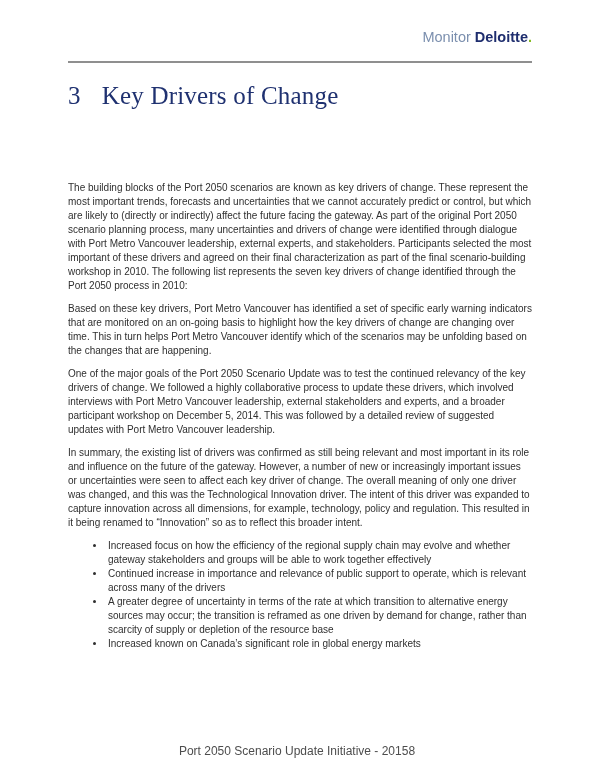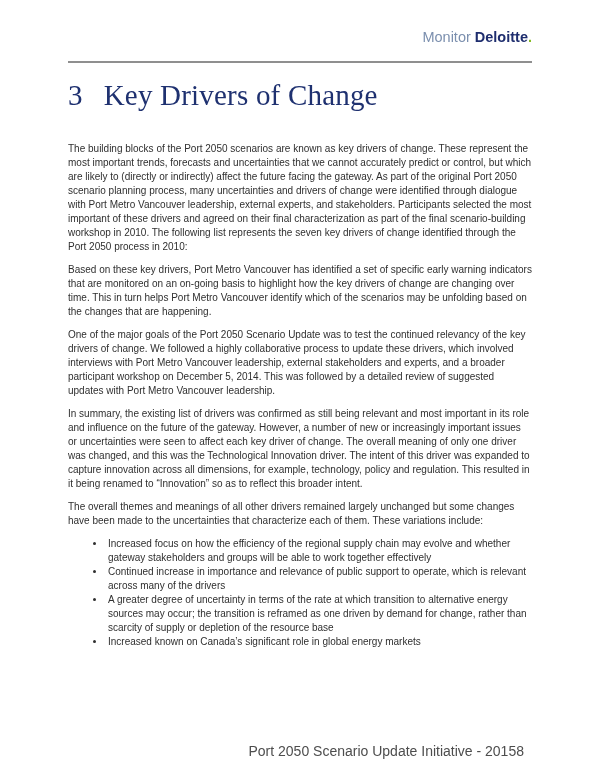--- a/index.html
+++ b/index.html
@@ -30,49 +30,49 @@
   .header-rule {
     border: none;
     border-top: 2px solid #8f8f8f;
     margin: 15px 0 0 0;
   }
   
   h1.doc-title {
     font-family: "Liberation Serif", serif;
     font-weight: 400;
     color: #1f3170;
-    font-size: 29px;
+    font-size: 25px;
     line-height: 33px;
     margin: 16px 0 0 0;
     letter-spacing: 0.2px;
   }
   .title-number { display: inline-block; margin-right: 21px; }
   
   .body {
-    margin-top: 30px;
+    margin-top: 69px;
     font-size: 10px;
     line-height: 14px;
     color: #2f2f2f;
   }
   .body p { margin: 0 0 9px 0; }
   .body ul {
     margin: 4px 0 7px 0;
     padding-left: 38px;
     list-style: disc;
   }
   .body li { margin: 0; padding-left: 2px; }
   
   .footer {
     position: absolute;
     left: 70px;
     right: 76px;
     bottom: 20px;
     display: flex;
-    justify-content: flex-end;
-    font-size: 14px;
+    justify-content: center;
+    font-size: 12px;
     line-height: 10px;
     color: #4d4d4d;
   }
 </style>
 </head>
 <body>
 
 <div class="page">
 
   <div class="header">
@@ -90,21 +90,20 @@
 
     <p>The building blocks of the Port 2050 scenarios are known as key drivers of change. These represent the most important trends, forecasts and uncertainties that we cannot accurately predict or control, but which are likely to (directly or indirectly) affect the future facing the gateway. As part of the original Port 2050 scenario planning process, many uncertainties and drivers of change were identified through dialogue with Port Metro Vancouver leadership, external experts, and stakeholders. Participants selected the most important of these drivers and agreed on their final characterization as part of the final scenario-building workshop in 2010. The following list represents the seven key drivers of change identified through the Port 2050 process in 2010:</p>
 
 
     <p>Based on these key drivers, Port Metro Vancouver has identified a set of specific early warning indicators that are monitored on an on-going basis to highlight how the key drivers of change are changing over time. This in turn helps Port Metro Vancouver identify which of the scenarios may be unfolding based on the changes that are happening.</p>
 
     <p>One of the major goals of the Port 2050 Scenario Update was to test the continued relevancy of the key drivers of change. We followed a highly collaborative process to update these drivers, which involved interviews with Port Metro Vancouver leadership, external stakeholders and experts, and a broader participant workshop on December 5, 2014. This was followed by a detailed review of suggested updates with Port Metro Vancouver leadership.</p>
 
     <p>In summary, the existing list of drivers was confirmed as still being relevant and most important in its role and influence on the future of the gateway. However, a number of new or increasingly important issues or uncertainties were seen to affect each key driver of change. The overall meaning of only one driver was changed, and this was the Technological Innovation driver. The intent of this driver was expanded to capture innovation across all dimensions, for example, technology, policy and regulation. This resulted in it being renamed to “Innovation” so as to reflect this broader intent.</p>
 
-    <p>The overall themes and meanings of all other drivers remained largely unchanged but some changes have been made to the uncertainties that characterize each of them. These variations include:</p>
 
     <ul>
       <li>Increased focus on how the efficiency of the regional supply chain may evolve and whether gateway stakeholders and groups will be able to work together effectively</li>
       <li>Continued increase in importance and relevance of public support to operate, which is relevant across many of the drivers</li>
       <li>A greater degree of uncertainty in terms of the rate at which transition to alternative energy sources may occur; the transition is reframed as one driven by demand for change, rather than scarcity of supply or depletion of the resource base</li>
       <li>Increased known on Canada’s significant role in global energy markets</li>
     </ul>
 
   </div>
 

